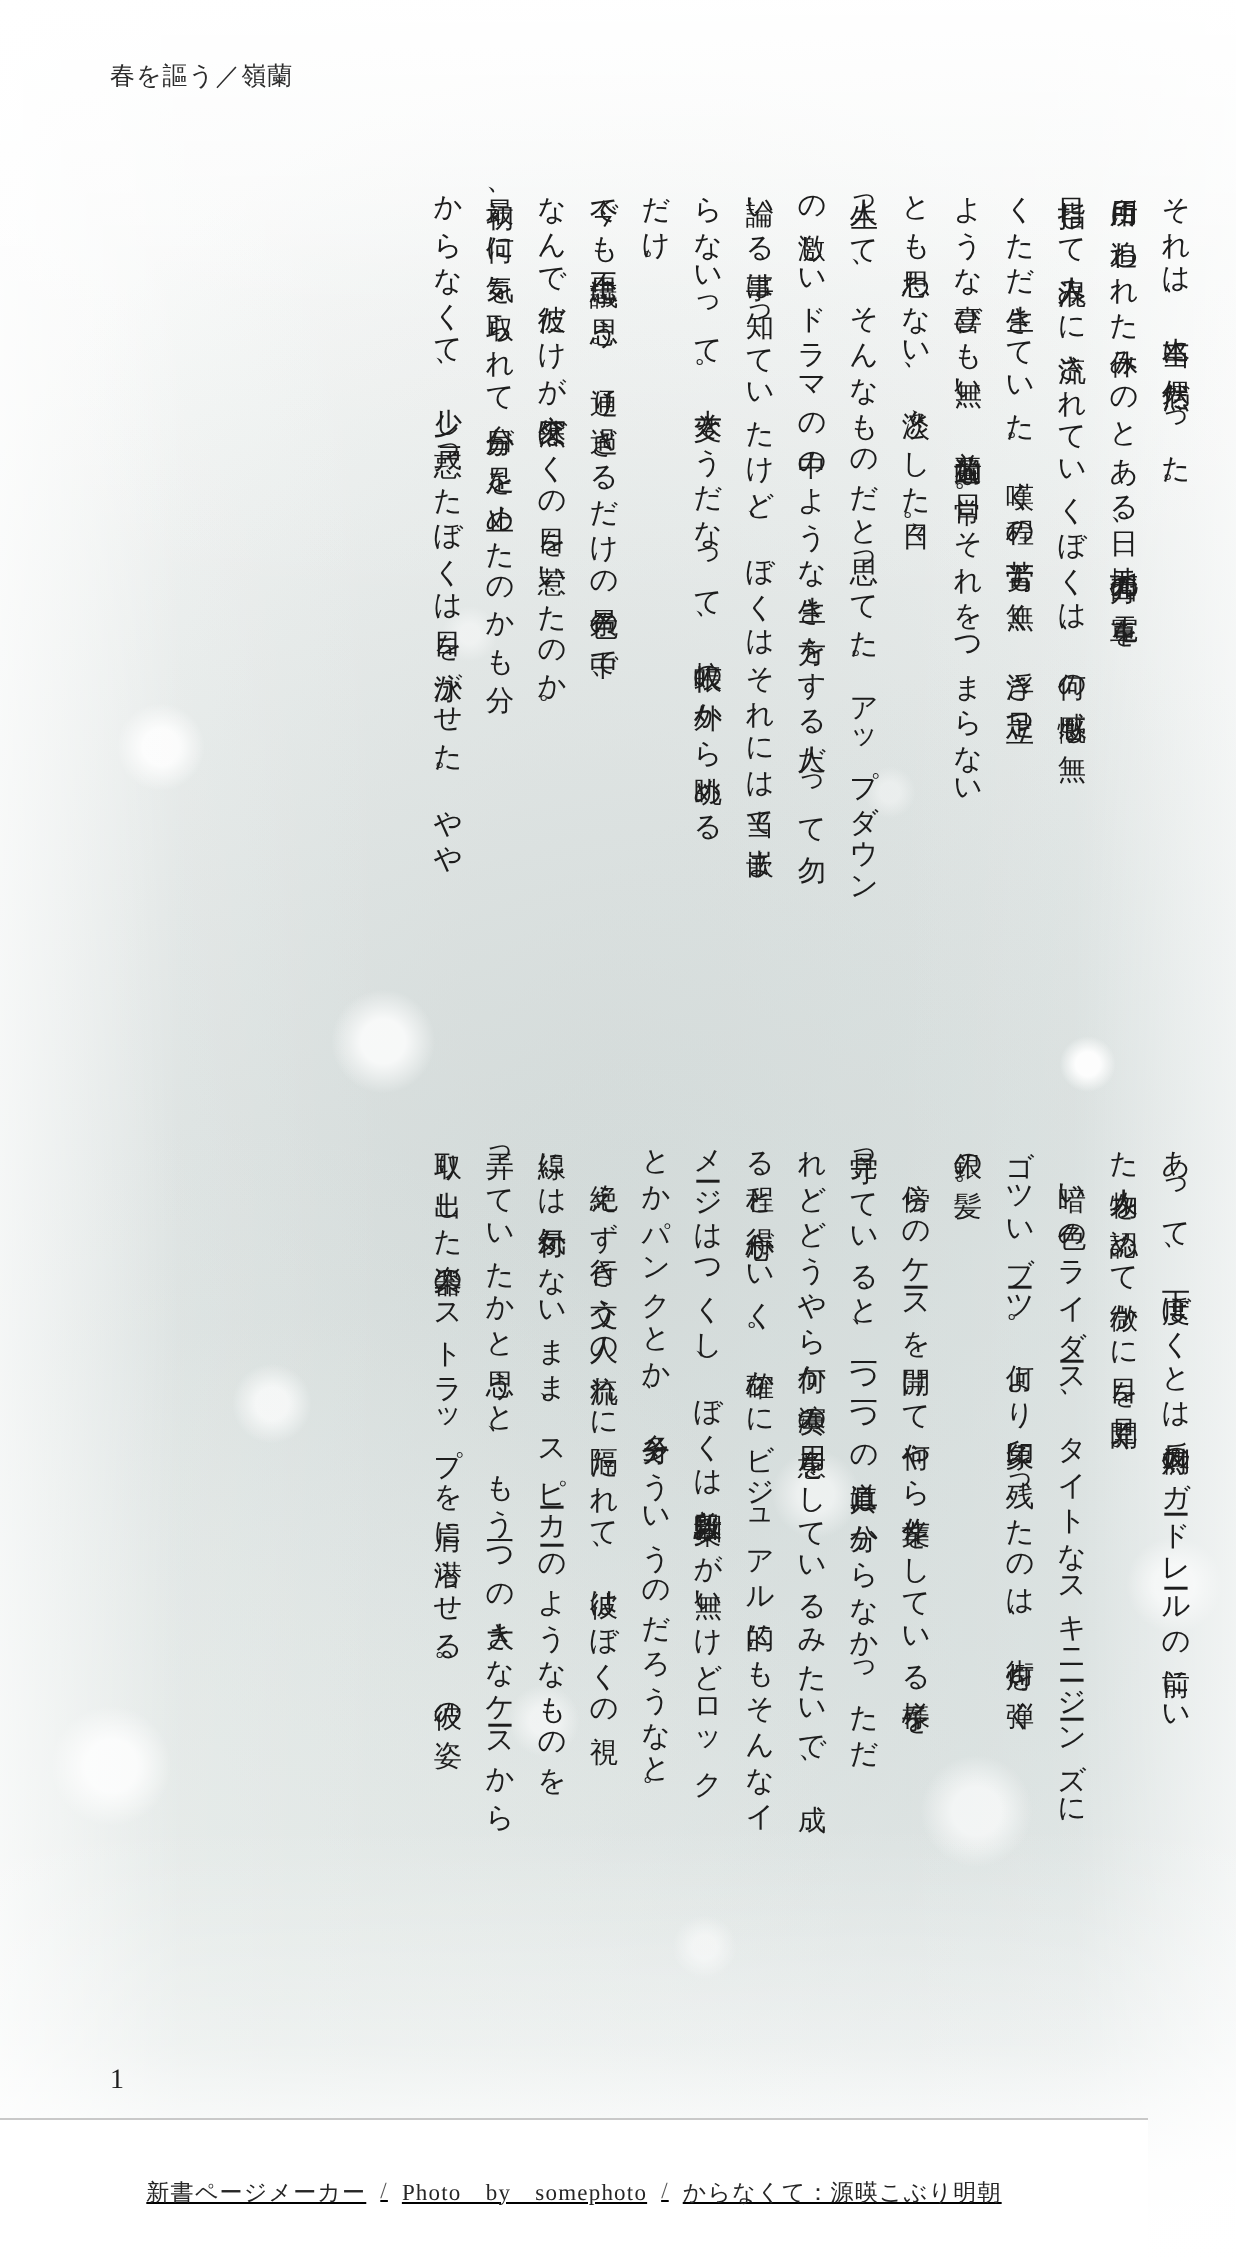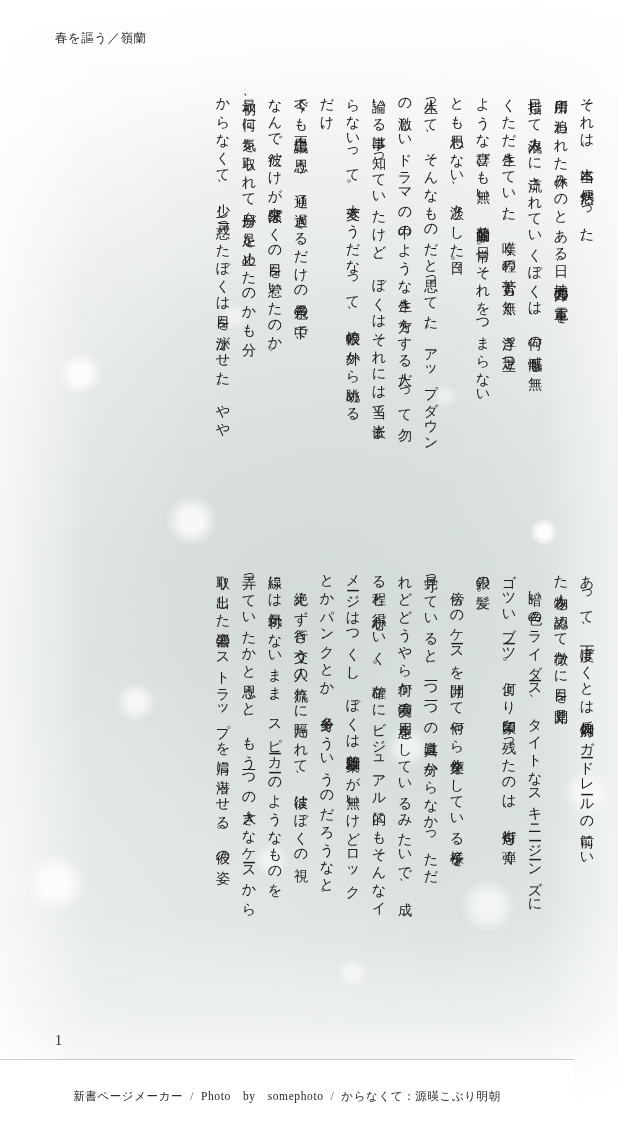--- a/index.html
+++ b/index.html
@@ -114,20 +114,21 @@
     position: absolute;
     left: 0;
     bottom: 0;
     width: 574px;
     height: 72px;
     background: #ffffff;
     border-top: 1px solid #c9c9c9;
     display: flex;
     align-items: center;
     justify-content: center;
+    text-decoration: underline;
   }
   .footer-inner {
     font-size: 11.5px;
     color: #262626;
     letter-spacing: 0.6px;
     display: flex;
     align-items: center;
     gap: 7px;
     font-family: "Liberation Serif", "DejaVu Serif", serif;
   }

